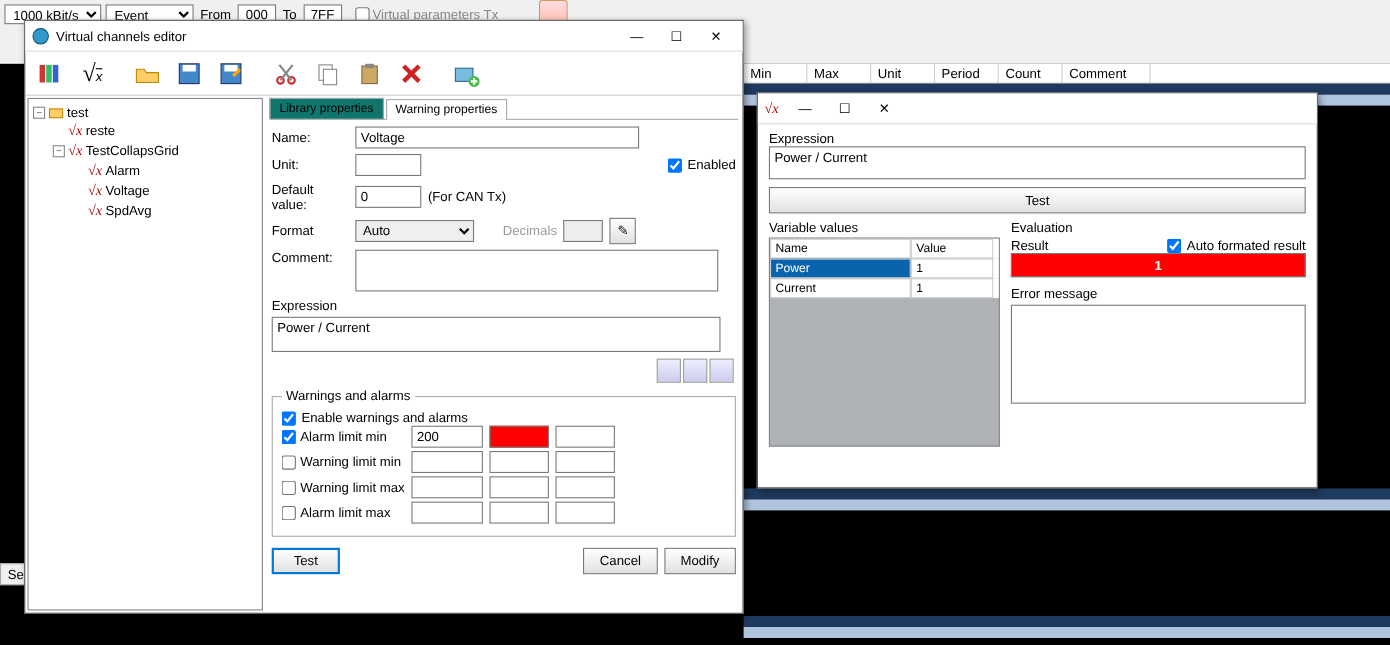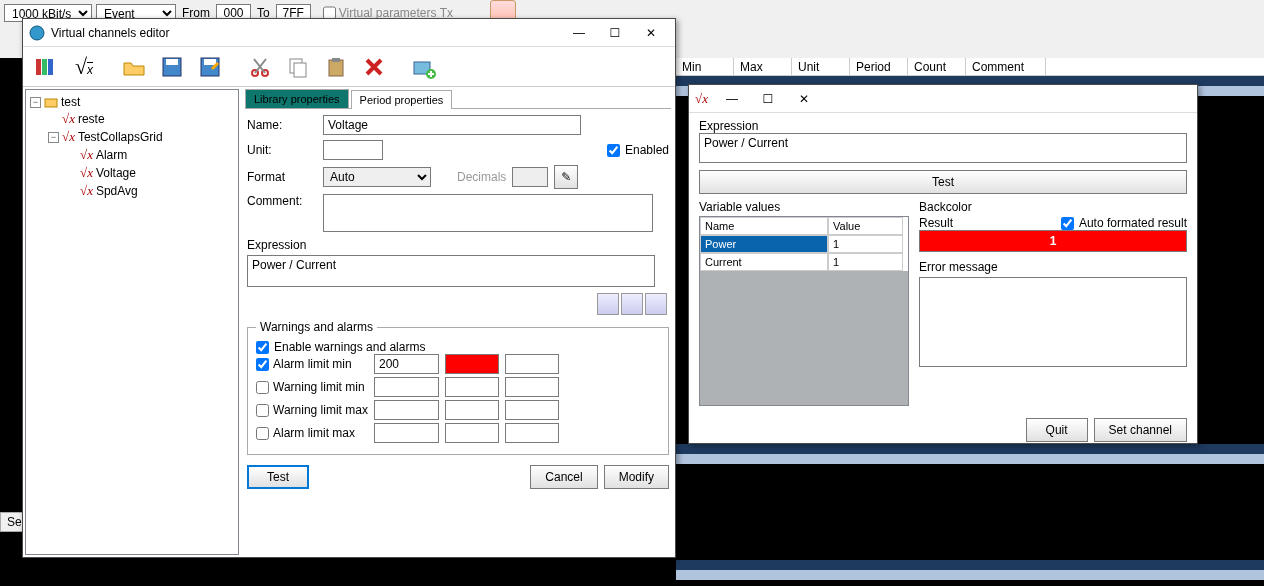--- a/index.html
+++ b/index.html
@@ -230,35 +230,40 @@
       </div>
       <div class="tree-node tree-indent2">
         <span class="leaf"></span>
           <span class="vx-icon">√x</span>
         <span>SpdAvg</span>
       </div>
     </div>
     <div class="right-pane">
       <div class="tabs">
         <div class="tab">Library properties</div>
-        <div class="tab active">Period properties</div>
+        <div class="tab active">Warning properties</div>
       </div>
       <div class="form">
         <div class="row">
           <label>Name:</label>
           <input type="text" class="inp-name" value="Voltage" style="">
         </div>
         <div class="row">
           <label>Unit:</label>
           <input type="text" class="inp-small" value="" style="">
           <div class="spacer"></div>
           <span class="chkline">
             <input type="checkbox" checked="" style="">
             <span>Enabled</span>
           </span>
+        </div>
+        <div class="row">
+          <label>Default value:</label>
+          <input type="text" class="inp-small" value="0" style="">
+          <span style="color:#000">(For CAN Tx)</span>
         </div>
         <div class="row">
           <label>Format</label>
           <select class="inp-med"><option>Auto</option></select>
           <span style="color:#999; margin-left:20px">Decimals</span>
           <input type="text" style="width: 36px; background: rgb(238, 238, 238);" disabled="">
           <button style="min-width:24px;padding:2px">✎</button>
         </div>
         <div class="row" style="align-items:flex-start">
           <label>Comment:</label>
@@ -350,32 +355,28 @@
             <div class="c-name">Power</div>
             <div class="c-val">1</div>
           </div>
           <div class="grid-row">
             <div class="c-name">Current</div>
             <div class="c-val">1</div>
           </div>
         </div>
       </div>
       <div class="eval-panel">
-        <div style="margin-bottom:2px">Backcolor</div>
+        <div style="margin-bottom:2px">Evaluation</div>
         <div style="display:flex;align-items:center;gap:6px">
           <span>Result</span>
           <span class="spacer"></span>
           <span class="chkline">
             <input type="checkbox" checked="" style="">
             <span>Auto formated result</span>
           </span>
         </div>
         <div class="result-box">1</div>
         <div style="margin-top:8px">Error message</div>
         <div class="err-box"></div>
       </div>
     </div>
   </div>
-  <div class="tv-footer">
-    <button>Quit</button>
-    <button>Set channel</button>
-  </div>
 </div>
 
 </body></html>

